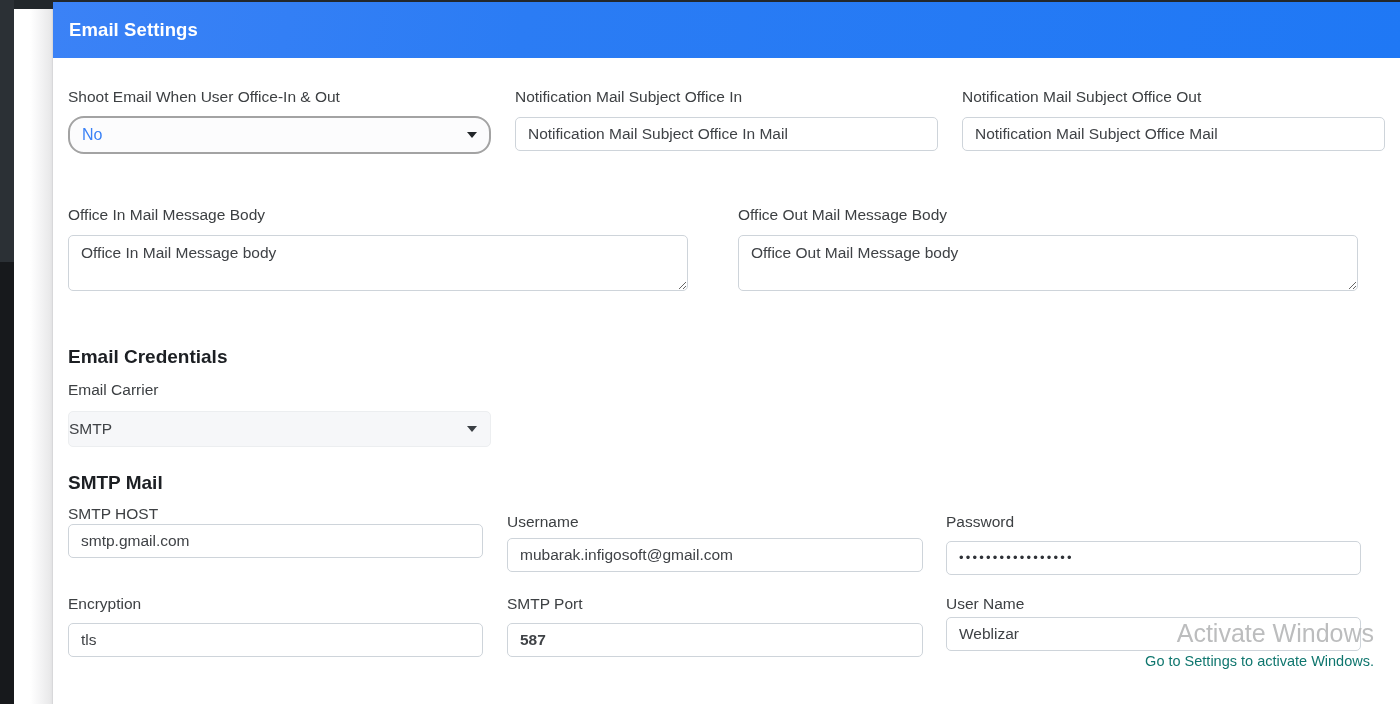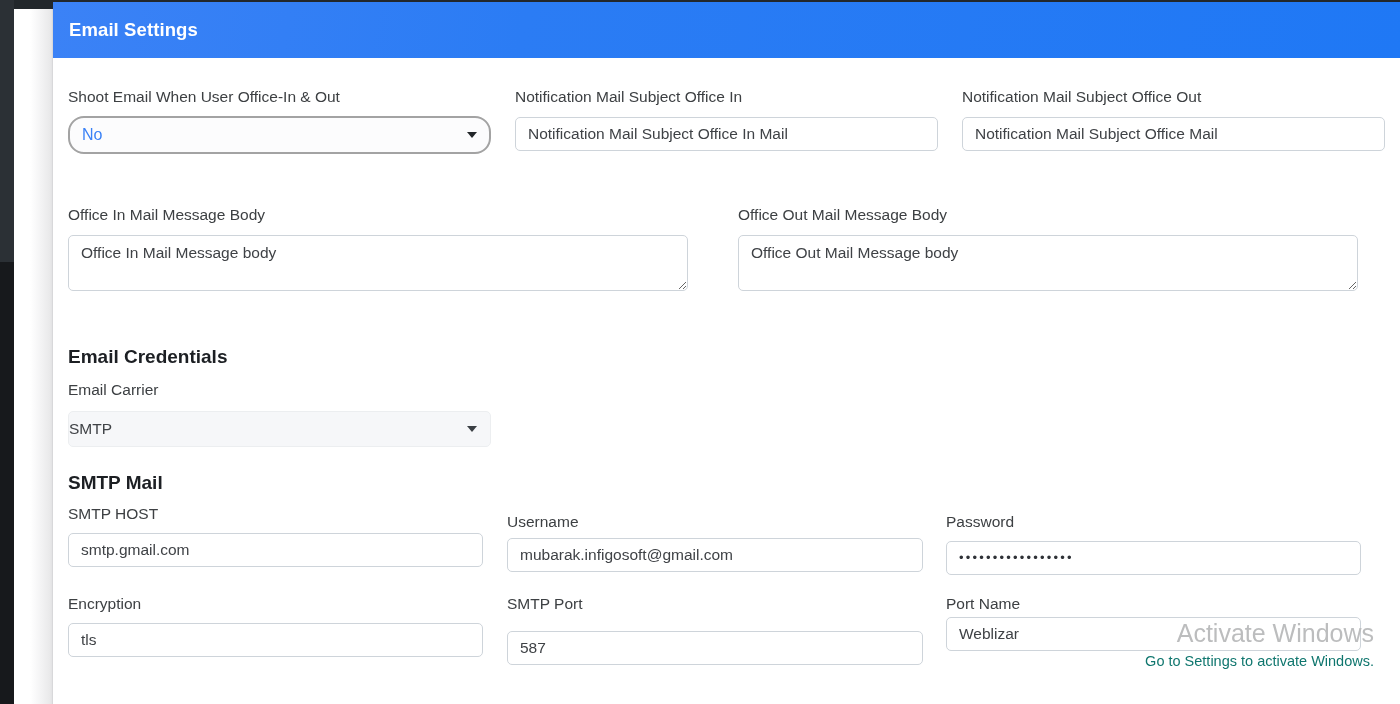--- a/index.html
+++ b/index.html
@@ -257,21 +257,21 @@
           <span class="caret light"></span>
         </div>
       </div>
 
       <div class="fb" style="left:15px; top:414px;">
         <div class="section-title">SMTP Mail</div>
       </div>
 
       <div class="fb" style="left:15px; top:447px; width:415px;">
         <div class="field-label">SMTP HOST</div>
-        <input class="ctl" style="margin-top: 9px;" type="text" value="smtp.gmail.com">
+        <input class="ctl" style="" type="text" value="smtp.gmail.com">
       </div>
 
       <div class="fb" style="left:454px; top:455px; width:416px;">
         <div class="field-label">Username</div>
         <input class="ctl" style="margin-top: 6px;" type="text" value="mubarak.infigosoft@gmail.com">
       </div>
 
       <div class="fb" style="left:893px; top:455px; width:415px;">
         <div class="field-label">Password</div>
         <div class="ctl" style="margin-top:9px;">
@@ -279,25 +279,25 @@
         </div>
       </div>
 
       <div class="fb" style="left:15px; top:537px; width:415px;">
         <div class="field-label">Encryption</div>
         <input class="ctl" style="margin-top: 9px;" type="text" value="tls">
       </div>
 
       <div class="fb" style="left:454px; top:537px; width:416px;">
         <div class="field-label">SMTP Port</div>
-        <input class="ctl" style="margin-top: 17px;" type="text" value="587">
+        <input class="ctl" style="margin-top: 9px; font-weight: bold;" type="text" value="587">
       </div>
 
       <div class="fb" style="left:893px; top:537px; width:415px;">
-        <div class="field-label">Port Name</div>
+        <div class="field-label">User Name</div>
         <input class="ctl" style="margin-top: 3px;" type="text" value="Weblizar">
       </div>
 
     </div>
   </div>
 
   <div class="watermark">
     <div class="wm-main">Activate Windows</div>
     <div class="wm-sub">Go to Settings to activate Windows.</div>
   </div>

